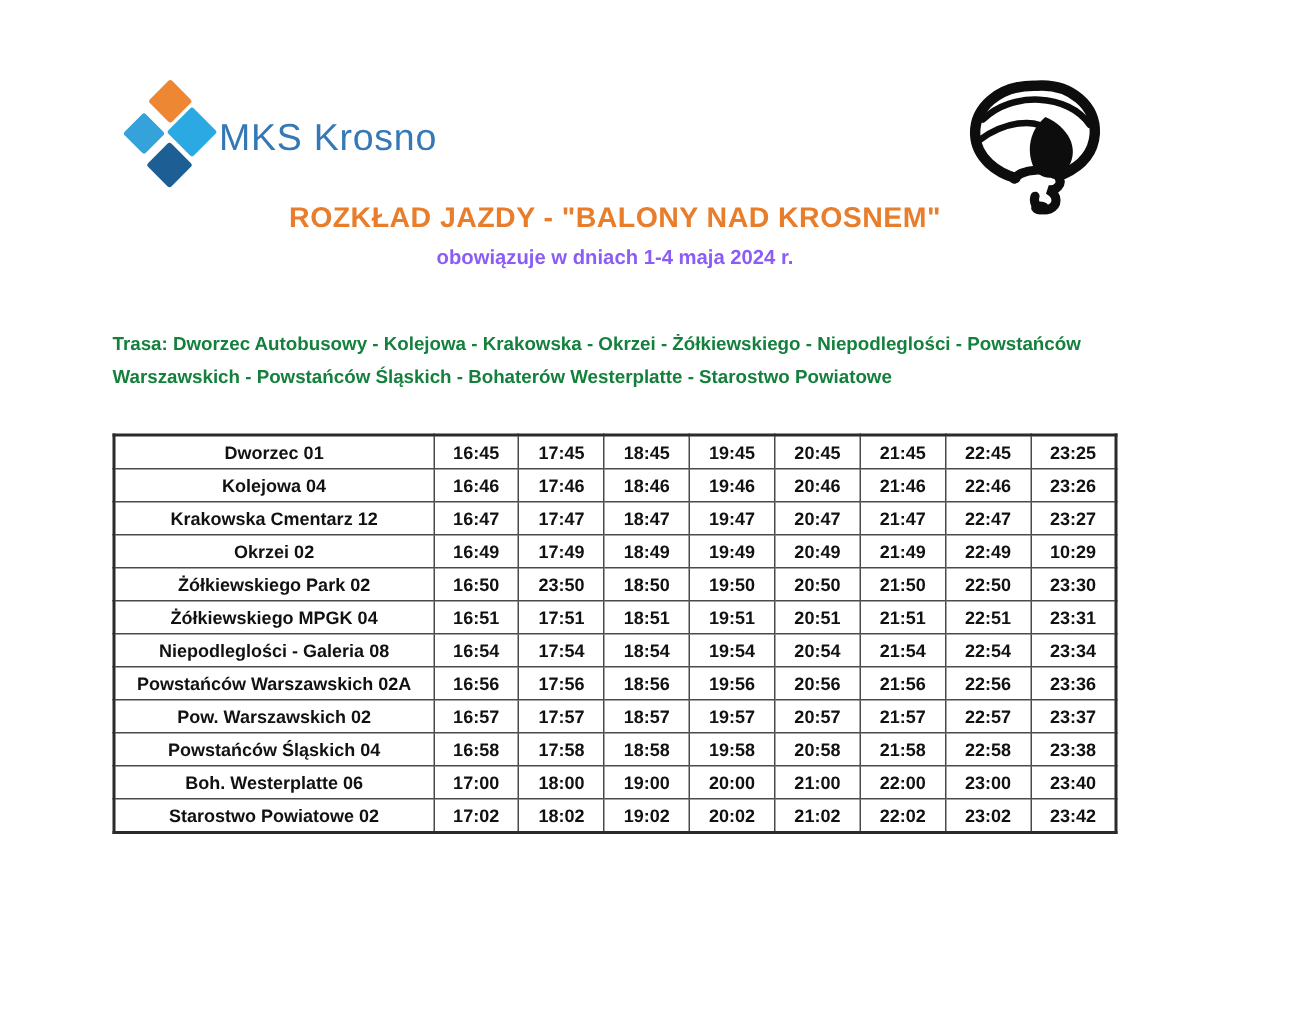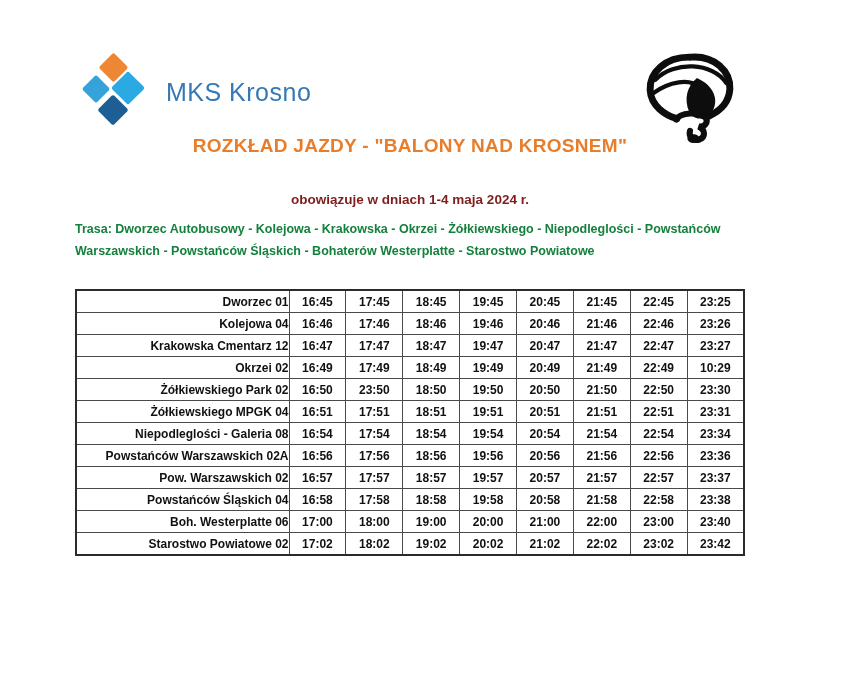--- a/index.html
+++ b/index.html
@@ -15,21 +15,21 @@
     background: #ffffff;
     overflow: hidden;
   }
   
   .logo {
     position: absolute;
     left: 84px;
     top: 52px;
     display: flex;
     align-items: center;
-    gap: 20px;
+    gap: 0;
   }
   .logo-mark {
     position: relative;
     width: 62px;
     height: 80px;
   }
   .diamond {
     position: absolute;
     transform: rotate(45deg);
     border-radius: 2px;
@@ -58,27 +58,27 @@
     width: 670px;
     margin: 0;
     text-align: center;
     font-size: 19px;
     font-weight: bold;
     letter-spacing: 0.3px;
   }
   .subtitle {
     position: absolute;
     left: 75px;
-    top: 192px;
+    top: 164px;
     width: 670px;
     margin: 0;
     text-align: center;
     font-size: 13.5px;
     font-weight: bold;
-    color: #7f1d1d;
+    color: #8b5cf6;
   }
   .route {
     position: absolute;
     left: 75px;
     top: 218px;
     width: 668px;
     margin: 0;
     font-size: 12.5px;
     font-weight: bold;
     color: #15803d;
@@ -97,21 +97,21 @@
   table.timetable td {
     border: 1px solid #4a4a4a;
     height: 21px;
     font-size: 12px;
     font-weight: bold;
     color: #111111;
     padding: 0;
     overflow: hidden;
     white-space: nowrap;
   }
-  td.stop { text-align: right; padding-left: 6px; }
+  td.stop { text-align: center; padding-left: 6px; }
   td.time { text-align: center; }
 </style>
 </head>
 <body>
 
 <div class="page">
 
   <div class="logo">
     <div class="logo-mark">
       <span class="diamond d-top" style="background: rgb(237, 135, 51);"></span>

